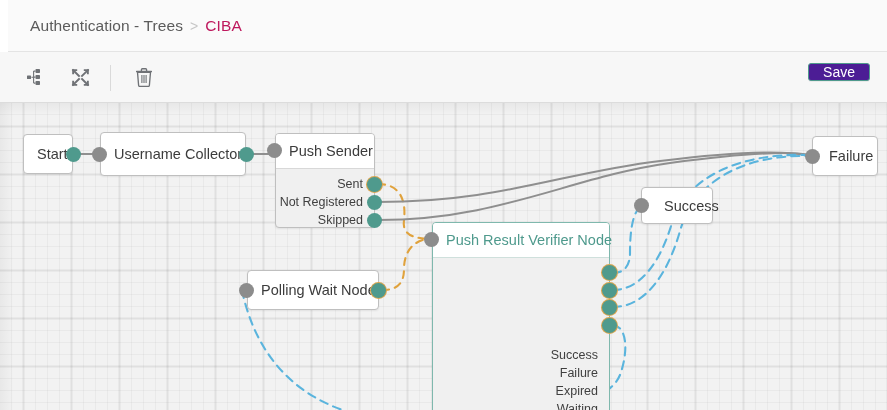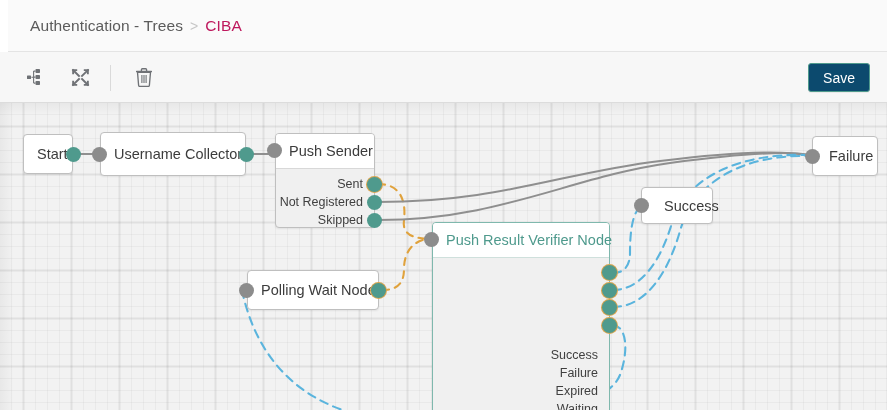--- a/index.html
+++ b/index.html
@@ -40,22 +40,22 @@
     position:absolute;top:0;height:50px;width:46px;
     display:flex;align-items:center;justify-content:center;
     cursor:pointer;
   }
   .tool-btn svg{display:block;}
   .tool-divider{
     position:absolute;top:13px;height:26px;width:1px;background:#dadada;
   }
   .save-btn{
     position:absolute;right:17px;top:11px;
-    height:29px;min-width:55px;padding:0 14px;
-    background:#0c4a6e;
+    height:18px;min-width:55px;padding:0 14px;
+    background:#4c1d95;
     border:1px solid #4f9a8d;
     border-radius:3px;
     color:#ffffff;font-size:14px;
     display:flex;align-items:center;justify-content:center;
     cursor:pointer;box-sizing:border-box;
     box-shadow:0 1px 0 rgba(0,0,0,.05);
   }
 
   
   .canvas{

